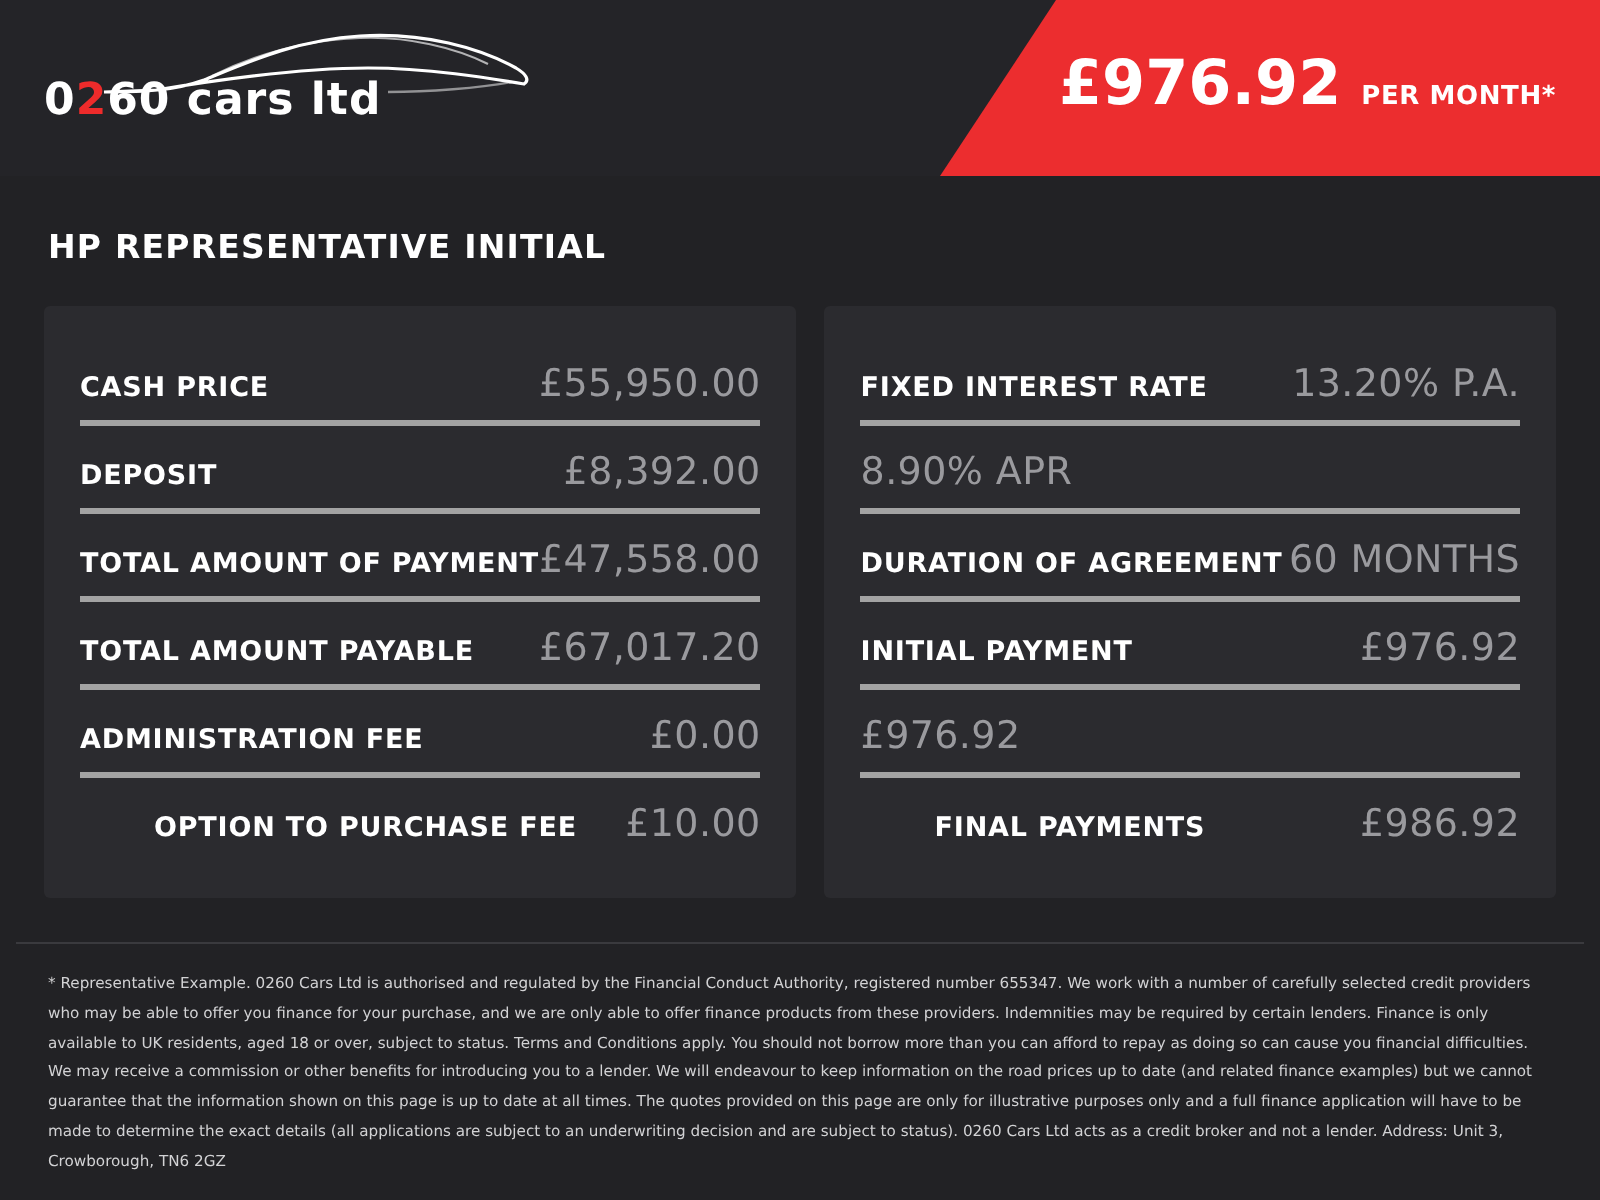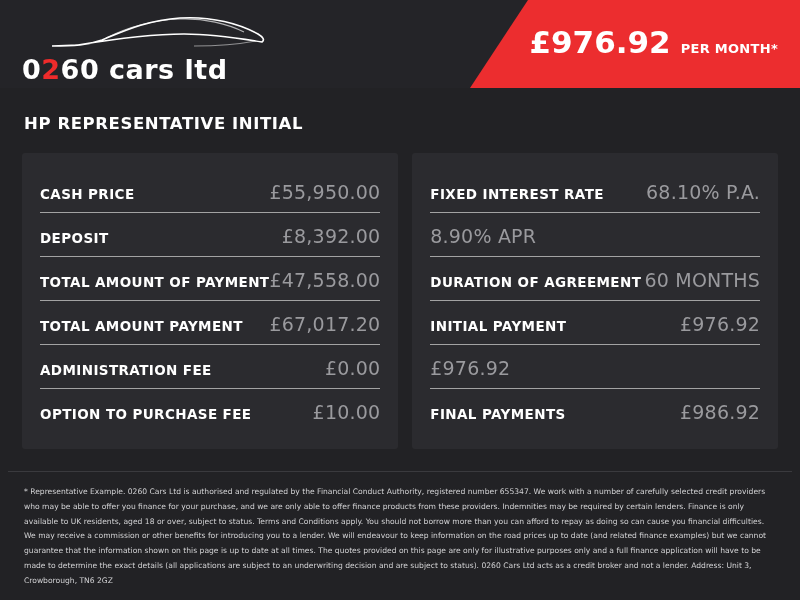--- a/index.html
+++ b/index.html
@@ -27,23 +27,23 @@
     left: 22px; top: 10px;
     width: 260px; height: 70px;
   }
   .car-silhouette {
     position: absolute;
     left: 22px; top: 2px;
     width: 225px; height: 40px;
   }
   .logo-text {
     position: absolute;
-    left: 0px; top: 44px;
-    font-family: "DejaVu Sans", sans-serif;
-    font-size: 27px;
+    left: 0px; top: 28px;
+    font-family: "DejaVu Sans", sans-serif;
+    font-size: 22px;
     font-weight: bold;
     letter-spacing: 0.5px;
     color: #ffffff;
     white-space: nowrap;
   }
   .logo-text .accent { color: #ee2b2b; }
 
   .price-flag {
     position: absolute;
     top: 0; right: 0;
@@ -93,24 +93,24 @@
     flex: 1 1 0;
     background: #2b2b2f;
     border-radius: 3px;
     padding: 16px 18px 16px 18px;
   }
   .row {
     display: flex;
     align-items: baseline;
     justify-content: space-between;
     height: 44px;
-    border-bottom: 1px solid #a3a3a3;
+    border-bottom: 3px solid #a3a3a3;
     padding-top: 12px;
   }
-  .row:last-child { border-bottom: none; }
+  .row:last-child { border-bottom: none; margin-left: 37px; }
   .row .label {
     font-family: "DejaVu Sans", sans-serif;
     font-size: 13.5px;
     font-weight: bold;
     color: #ffffff;
     letter-spacing: 0.4px;
     white-space: nowrap;
   }
   .row .value {
     font-family: "DejaVu Sans", sans-serif;
@@ -171,37 +171,37 @@
       </div>
       <div class="row">
         <span class="label">DEPOSIT</span>
         <span class="value">£8,392.00</span>
       </div>
       <div class="row">
         <span class="label">TOTAL AMOUNT OF PAYMENT</span>
         <span class="value">£47,558.00</span>
       </div>
       <div class="row">
-        <span class="label">TOTAL AMOUNT PAYMENT</span>
+        <span class="label">TOTAL AMOUNT PAYABLE</span>
         <span class="value">£67,017.20</span>
       </div>
       <div class="row">
         <span class="label">ADMINISTRATION FEE</span>
         <span class="value">£0.00</span>
       </div>
       <div class="row">
         <span class="label">OPTION TO PURCHASE FEE</span>
         <span class="value">£10.00</span>
       </div>
     </div>
 
     <div class="panel">
       <div class="row">
         <span class="label">FIXED INTEREST RATE</span>
-        <span class="value">68.10% P.A.</span>
+        <span class="value">13.20% P.A.</span>
       </div>
       <div class="row">
         <span class="value">8.90% APR</span>
       </div>
       <div class="row">
         <span class="label">DURATION OF AGREEMENT</span>
         <span class="value">60 MONTHS</span>
       </div>
       <div class="row">
         <span class="label">INITIAL PAYMENT</span>

